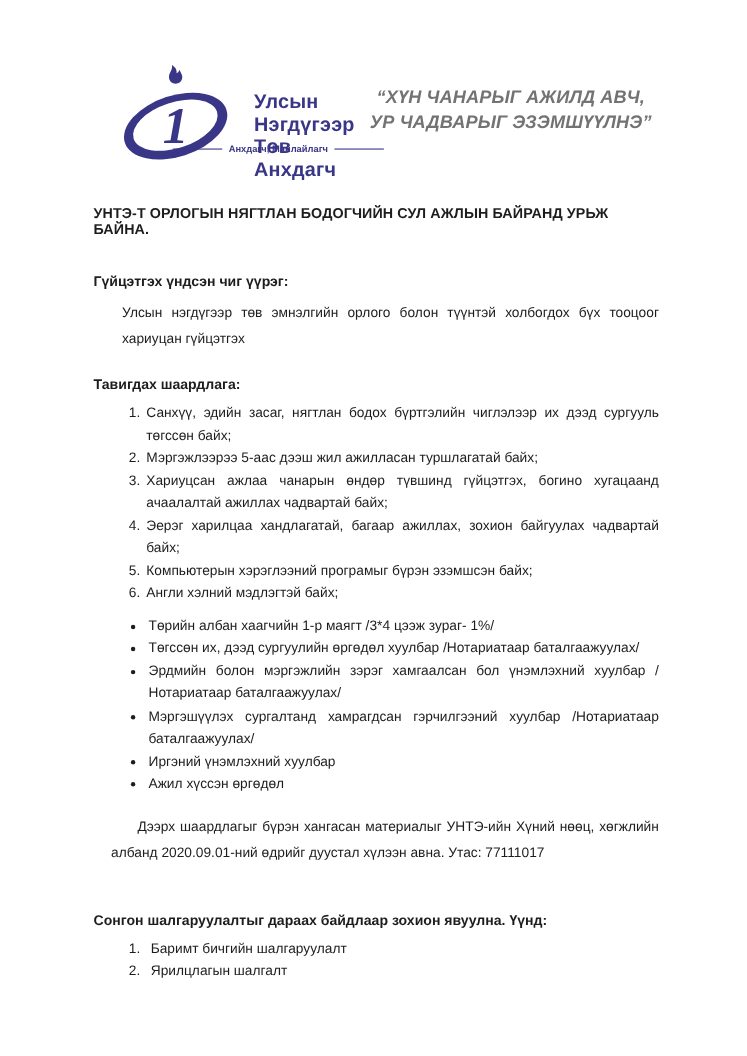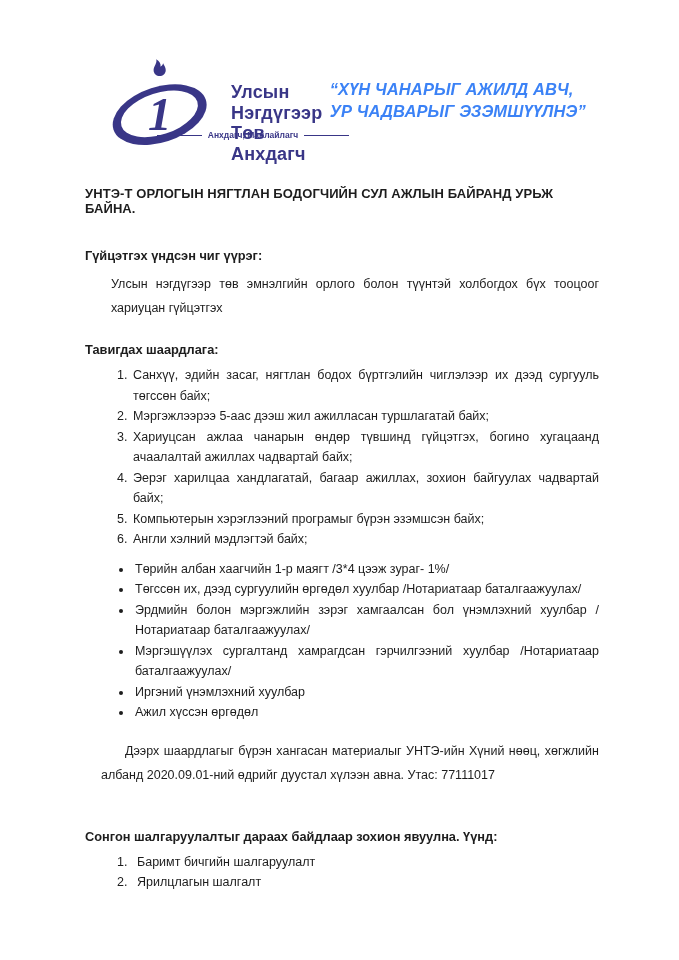--- a/index.html
+++ b/index.html
@@ -19,23 +19,23 @@
     margin:26px 0 0 2px; color:var(--brand); font-weight:bold;
     font-size:18px; line-height:1.14; letter-spacing:0.2px;
   }
   .tagline {
     position:absolute; left:58px; top:74px; width:192px;
     display:flex; align-items:center; gap:6px;
     color:var(--brand); font-size:8.5px; font-weight:bold; white-space:nowrap;
   }
   .tagline .rule { flex:1 1 auto; height:1px; background:var(--brand); }
   .quote {
-    margin-top:22px; width:292px; text-align:left;
+    margin-top:22px; width:292px; text-align:center;
     font-weight:bold; font-style:italic; font-size:16.5px; line-height:1.34;
-    color:#3b82f6; letter-spacing:0.1px;
+    color:#737373; letter-spacing:0.1px;
   }
   
   .doc-title { margin-top:22px; font-weight:bold; font-size:13px; letter-spacing:0.1px; }
   .sec-heading { font-weight:bold; font-size:12.8px; }
   .h-duties   { margin-top:32px; }
   .h-req      { margin-top:22px; }
   .h-mat      { margin-top:14px; }
   .h-sel      { margin-top:42px; }
   .duties-body {
     margin:9px 0 0 26px; width:488px; line-height:24px; text-align:justify;

